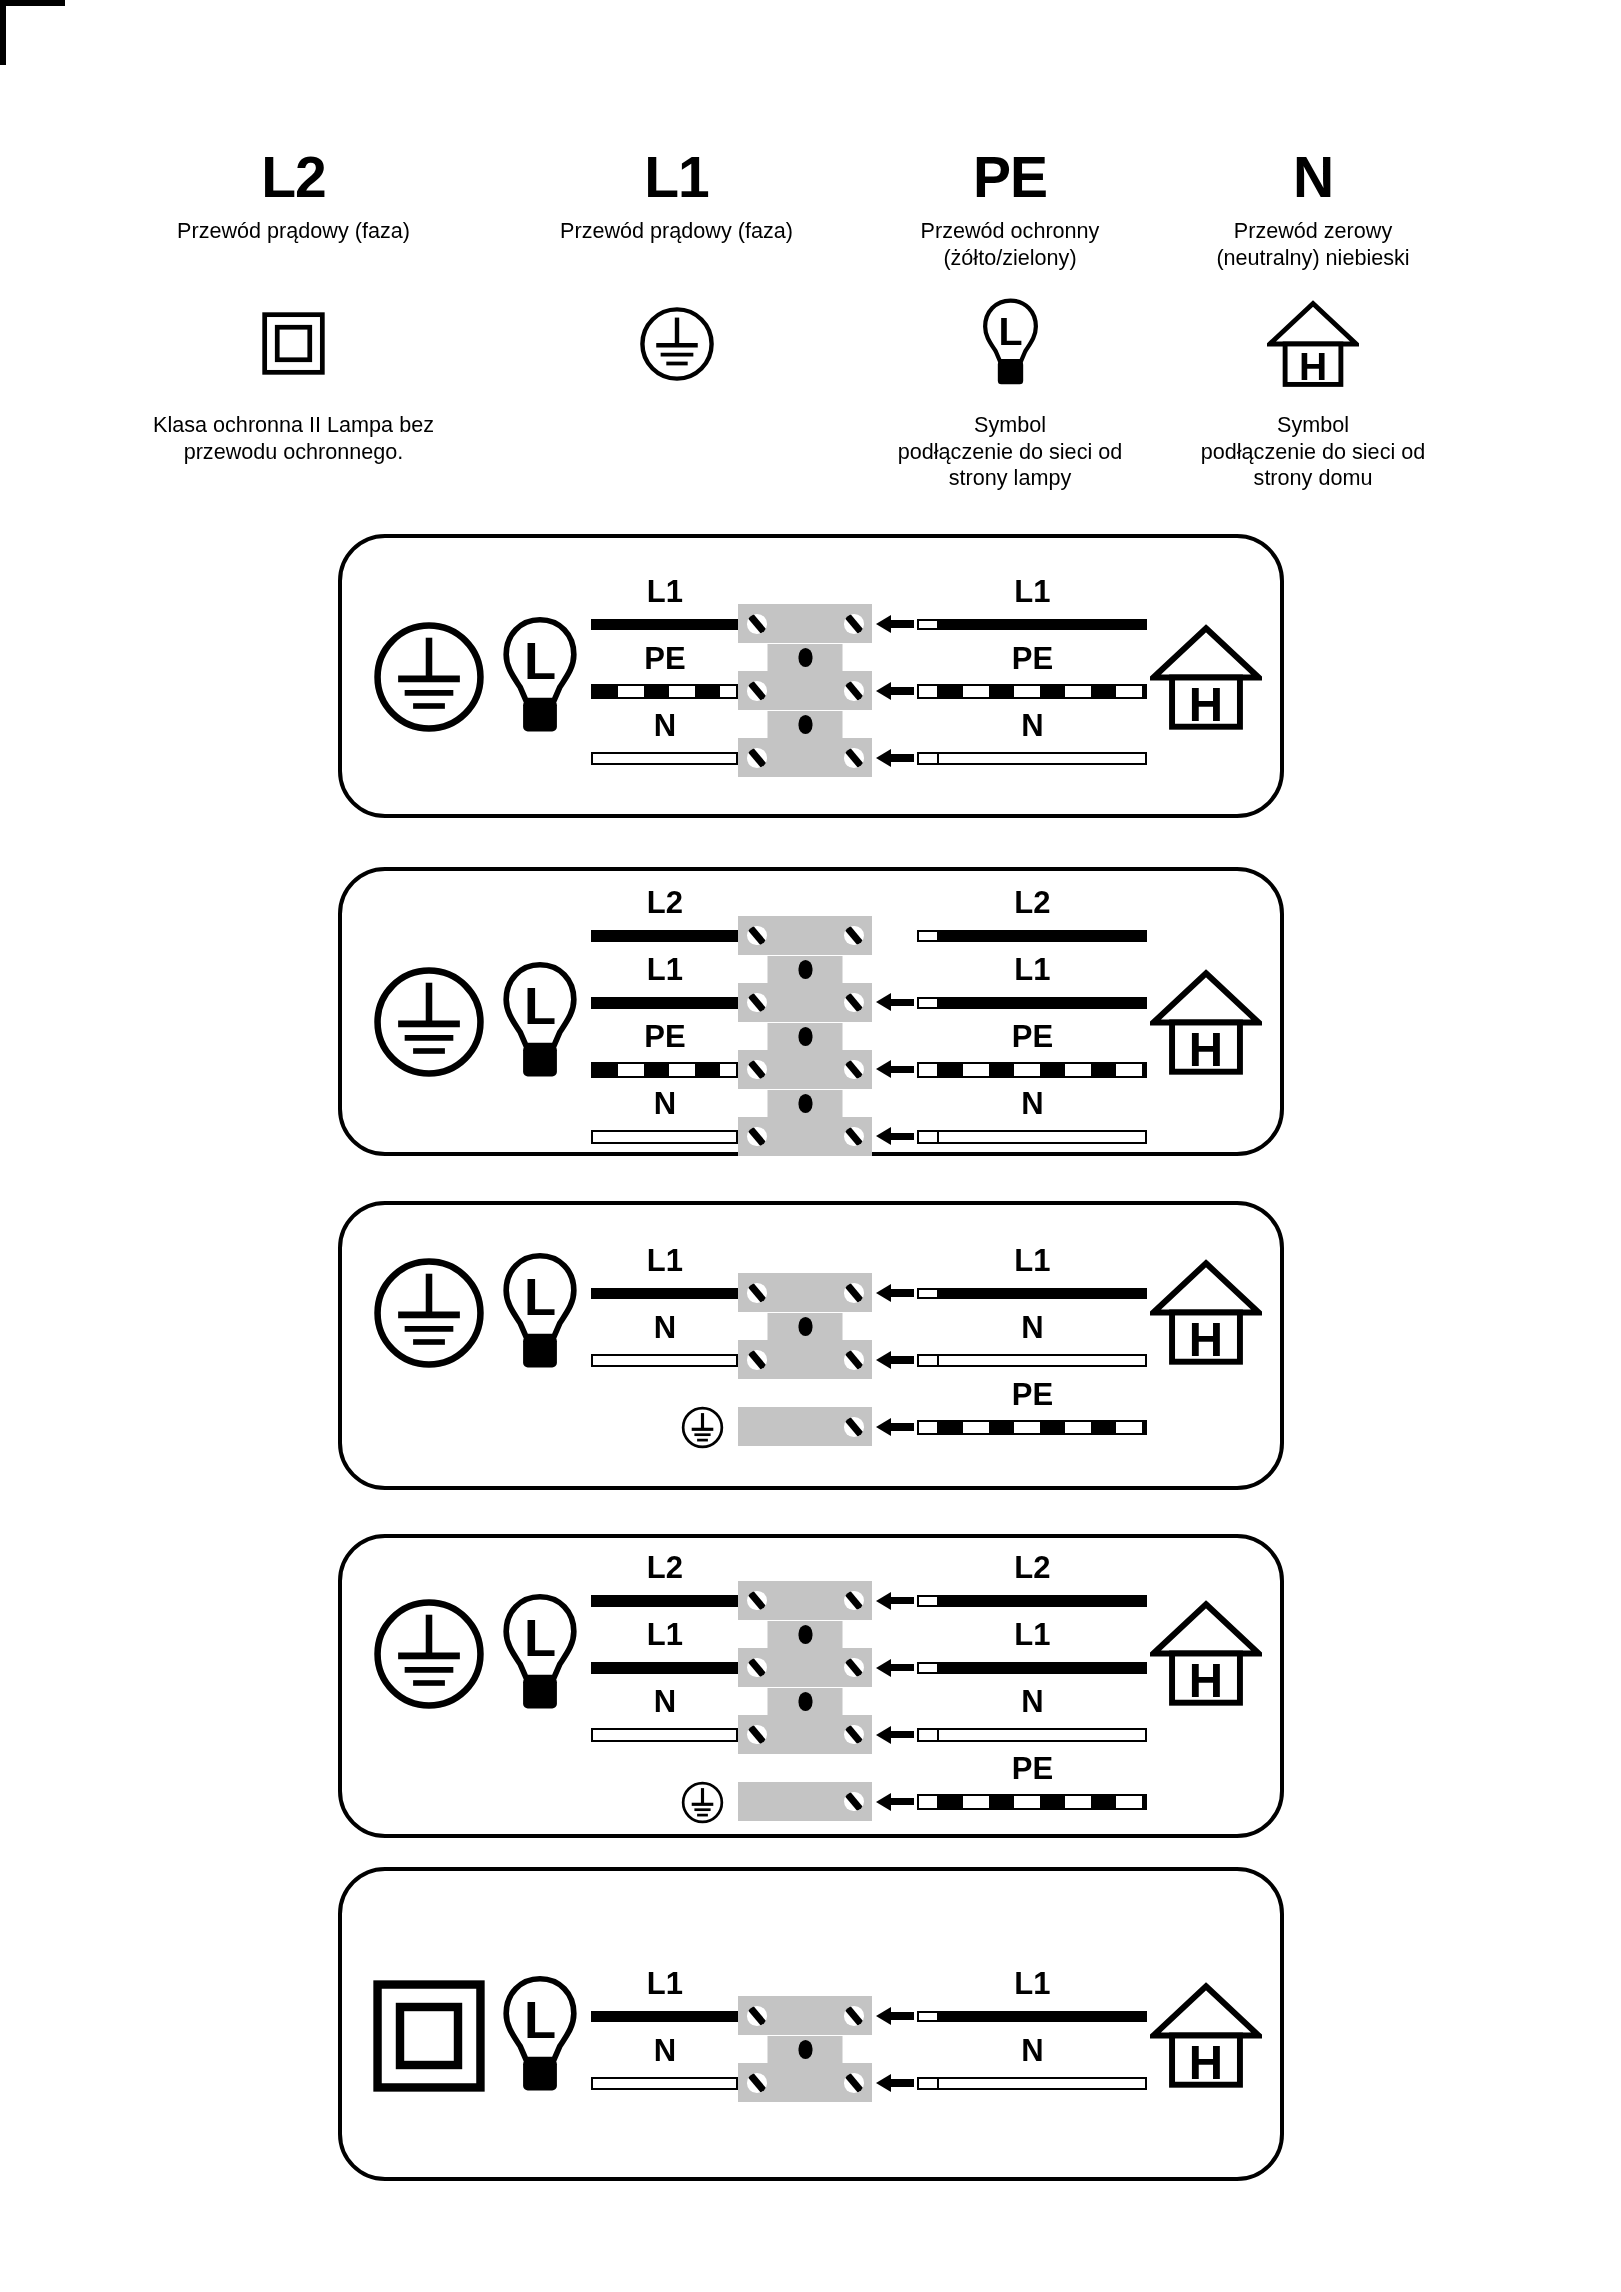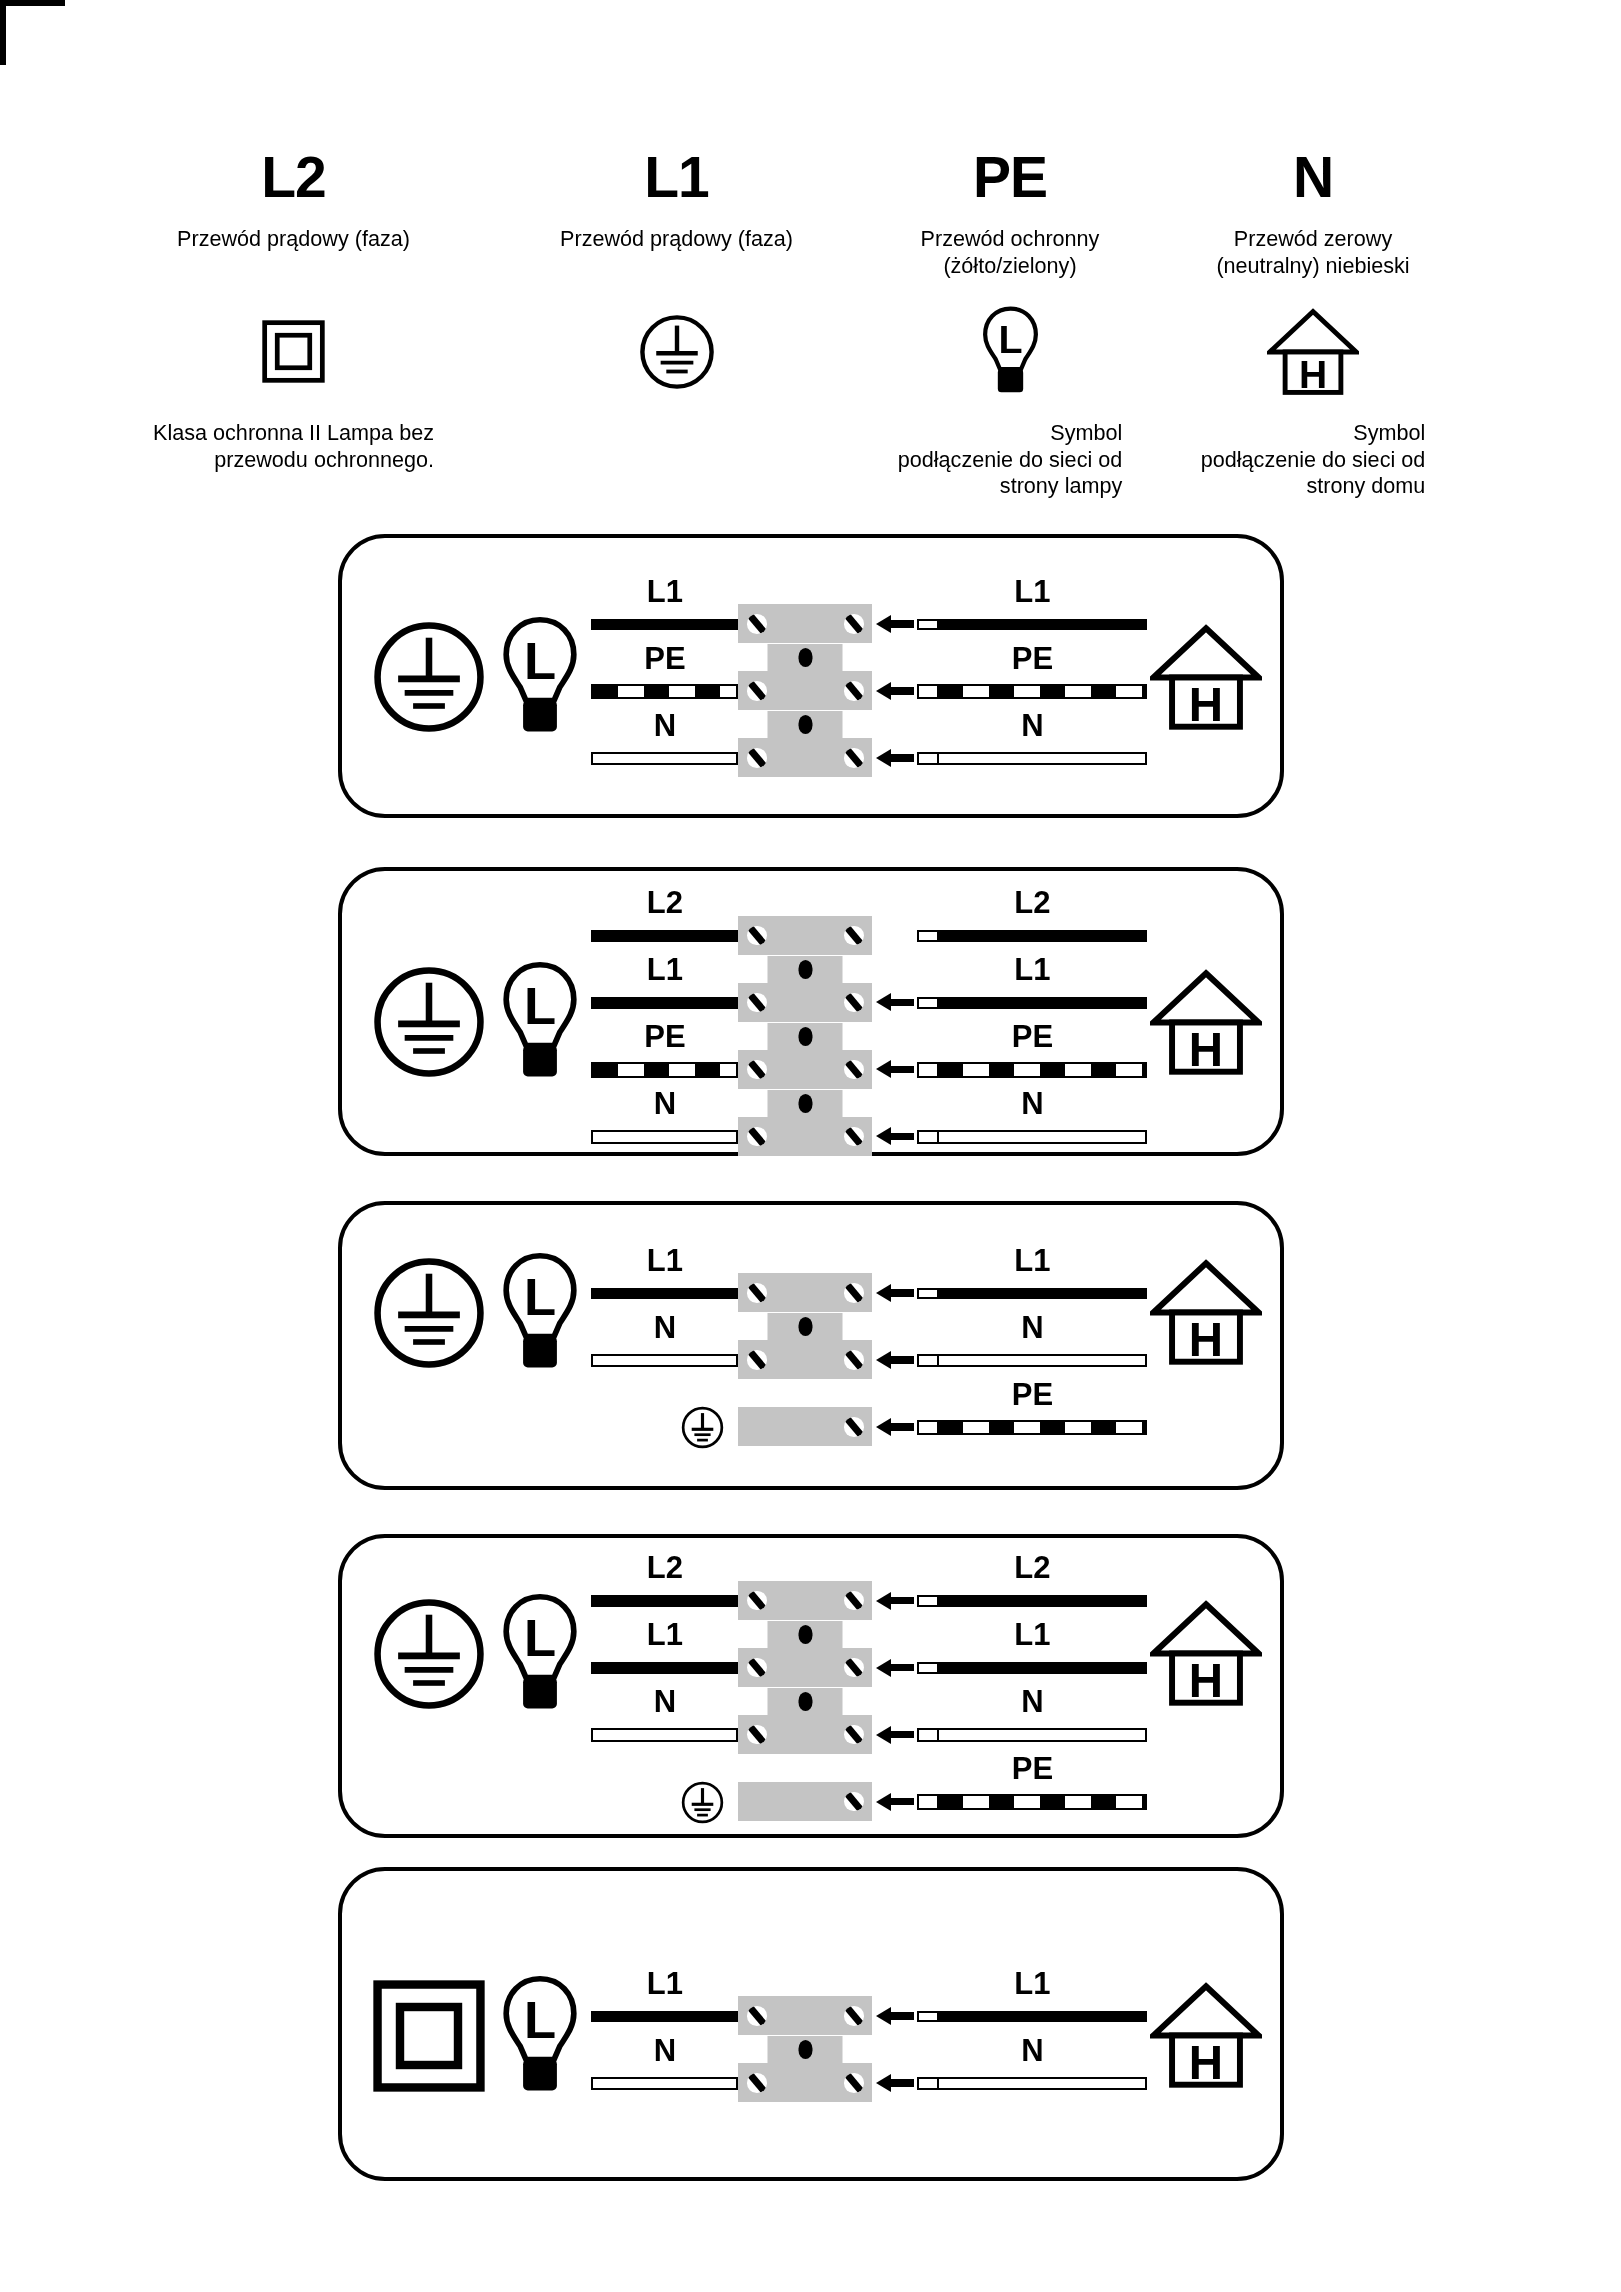--- a/index.html
+++ b/index.html
@@ -5,23 +5,23 @@
   :root{ --gray:#c4c4c4; --ink:#000; }
   html,body{margin:0;padding:0;background:#fff;}
   .page{position:relative;width:1621px;height:2293px;background:#fff;overflow:hidden;
         font-family:"Liberation Sans",sans-serif;color:#000;}
   .cornermark{position:absolute;top:0;left:0;width:59px;height:59px;
         border-top:6.9px solid #000;border-left:6.9px solid #000;}
 
   
   .legend-col{position:absolute;top:147px;display:flex;flex-direction:column;align-items:center;text-align:center;}
   .lcode{font-size:57px;font-weight:bold;line-height:61px;height:61px;letter-spacing:-1px;}
-  .ldesc{font-size:21.6px;line-height:26.5px;height:57px;margin-top:18px;white-space:pre-line;}
+  .ldesc{font-size:21.6px;line-height:26.5px;height:57px;margin-top:10px;white-space:pre-line;}
   .licon{height:110px;margin-top:13.7px;display:flex;align-items:center;justify-content:center;}
-  .ldesc2{font-size:21.6px;line-height:26.5px;margin-top:13.7px;white-space:pre-line;text-align:right;}
+  .ldesc2{font-size:21.6px;line-height:26.5px;margin-top:13.7px;white-space:pre-line;}
 
   
   .panel{position:absolute;left:338px;width:946px;box-sizing:border-box;background:#fff;
          border:4.9px solid #000;border-radius:47px;display:flex;align-items:flex-start;
          justify-content:space-between;padding-left:27.4px;padding-right:19.6px;}
   .slot{display:flex;align-items:center;justify-content:center;}
   .classicon{flex:0 0 120px;width:120px;}
   .lampslot{flex:0 0 102px;width:102px;}
   .houseslot{flex:0 0 116px;width:116px;}
   .wires{flex:0 0 557px;width:557px;display:flex;flex-direction:column;}

